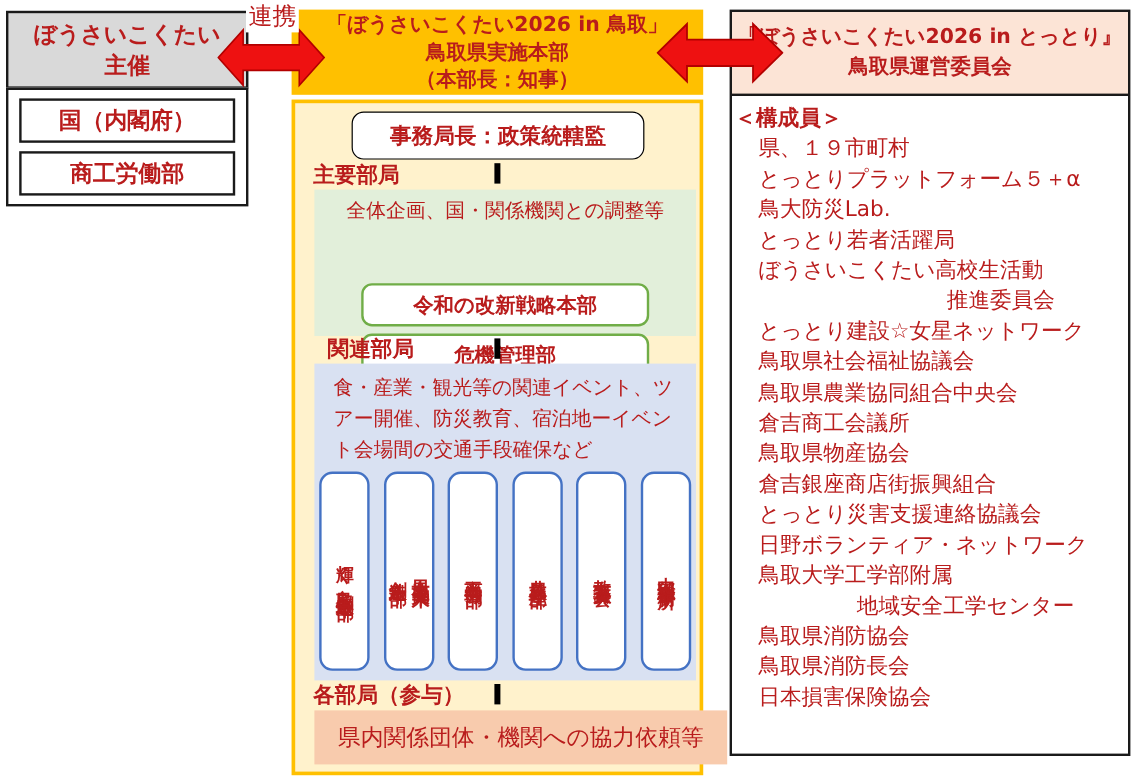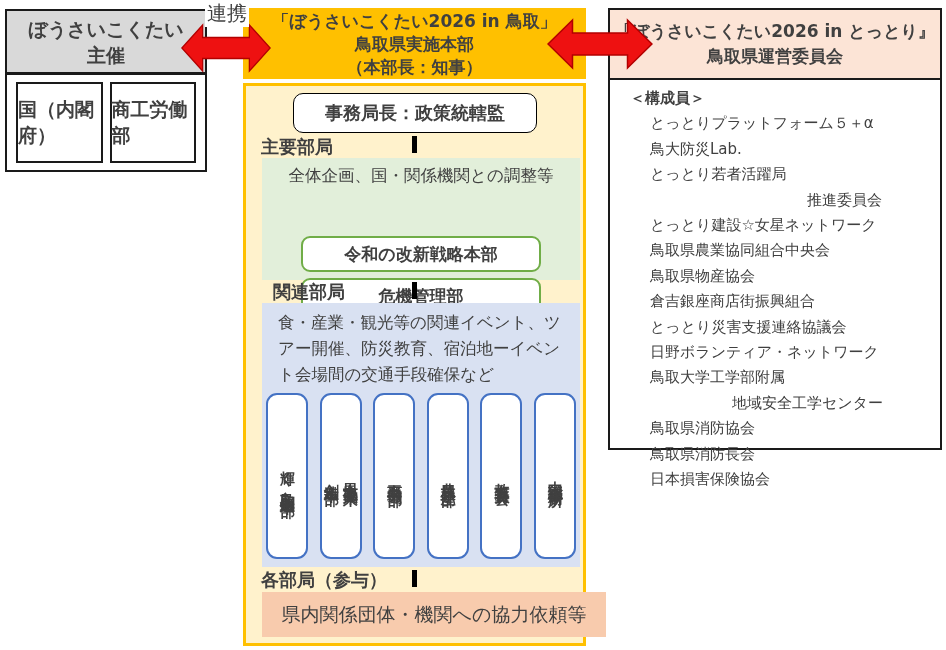--- a/index.html
+++ b/index.html
@@ -1,30 +1,30 @@
 <!DOCTYPE html>
 <html><head>
 <meta charset="utf-8">
 <style>
   html,body { margin:0; padding:0; background:#fff; }
   .stage {
     position:relative; width:946px; height:650px; background:#fff;
-    font-family:"DejaVu Sans", sans-serif; color:#404040; overflow:hidden;
+    font-family:"DejaVu Sans", sans-serif; color:#b91c1c; overflow:hidden;
   }
   
   .lp-header {
     position:absolute; left:5px; top:9px; width:202px; height:65px;
     background:#D9D9D9; border:2px solid #1a1a1a; box-sizing:border-box;
     display:flex; align-items:center; justify-content:center; text-align:center;
     font-weight:bold; font-size:19px; line-height:26px; white-space:pre-line;
   }
   .lp-body {
     position:absolute; left:5px; top:73px; width:202px; height:99px;
     background:#fff; border:2px solid #1a1a1a; box-sizing:border-box;
-    display:flex; flex-direction:row; gap:7px; padding:7px 9px;
+    display:flex; flex-direction:column; gap:7px; padding:7px 9px;
   }
   .lp-item {
     flex:1; border:2px solid #1a1a1a; box-sizing:border-box; background:#fff;
     display:flex; align-items:center; justify-content:center;
     font-weight:bold; font-size:19px;
   }
   
   .link-label { position:absolute; left:205px; top:0px; font-size:20px; z-index:6; background:#fff; padding:0 2px;font-family:Liberation Serif, serif; }
   .arrow-left  { position:absolute; left:181px; top:22px; width:90px;  height:52px; z-index:5; }
   .arrow-right { position:absolute; left:547px; top:17px; width:106px; height:54px; z-index:5; }
@@ -66,29 +66,29 @@
     box-sizing:border-box; display:flex; align-items:center; justify-content:center;
     writing-mode:vertical-rl; text-orientation:upright;
     font-weight:bold; font-size:15px; letter-spacing:2px; white-space:pre-line; text-align:center;
   }
   .salmon-box {
     position:absolute; left:16px; top:506px; width:344px; height:45px; background:#F8CBAD;
     display:flex; align-items:center; justify-content:center; font-size:19px;
   }
   
   .r-panel {
-    position:absolute; left:608px; top:8px; width:334px; height:442px;
+    position:absolute; left:608px; top:8px; width:334px; height:622px;
     background:#fff; border:2px solid #1a1a1a; box-sizing:border-box;
   }
   .r-header {
     height:70px; background:#FCE4D6; border-bottom:2px solid #1a1a1a; box-sizing:border-box;
     display:flex; flex-direction:column; align-items:center; justify-content:center;
     font-weight:bold; font-size:17px; line-height:25px; text-align:center;
   }
-  .r-list { padding:6px 4px 0 20px; font-size:15px; line-height:25.4px; }
+  .r-list { padding:6px 4px 0 2px; font-size:18px; line-height:25.4px; }
   .member-line { padding-left:20px; white-space:nowrap; }
   .member-line.bold { font-weight:bold; padding-left:0; }
 </style>
 </head>
 <body>
 
 <div class="stage">
 
   <div class="lp-header">ぼうさいこくたい
 主催</div>
@@ -150,36 +150,40 @@
 
   <div class="r-panel">
     <div class="r-header">
       <div>「ぼうさいこくたい2026 in とっとり』</div>
       <div>鳥取県運営委員会</div>
     </div>
     <div class="r-list">
 
         <div class="member-line bold">＜構成員＞</div>
 
+        <div class="member-line">県、１９市町村</div>
 
 
         <div class="member-line">とっとりプラットフォーム５＋α</div>
 
         <div class="member-line">鳥大防災Lab.</div>
 
         <div class="member-line">とっとり若者活躍局</div>
 
+        <div class="member-line">ぼうさいこくたい高校生活動</div>
 
         <div class="member-line" style="padding-left: 177px;">推進委員会</div>
 
         <div class="member-line">とっとり建設☆女星ネットワーク</div>
 
+        <div class="member-line">鳥取県社会福祉協議会</div>
 
         <div class="member-line">鳥取県農業協同組合中央会</div>
 
+        <div class="member-line">倉吉商工会議所</div>
 
         <div class="member-line">鳥取県物産協会</div>
 
         <div class="member-line">倉吉銀座商店街振興組合</div>
 
         <div class="member-line">とっとり災害支援連絡協議会</div>
 
         <div class="member-line">日野ボランティア・ネットワーク</div>
 
         <div class="member-line">鳥取大学工学部附属</div>

